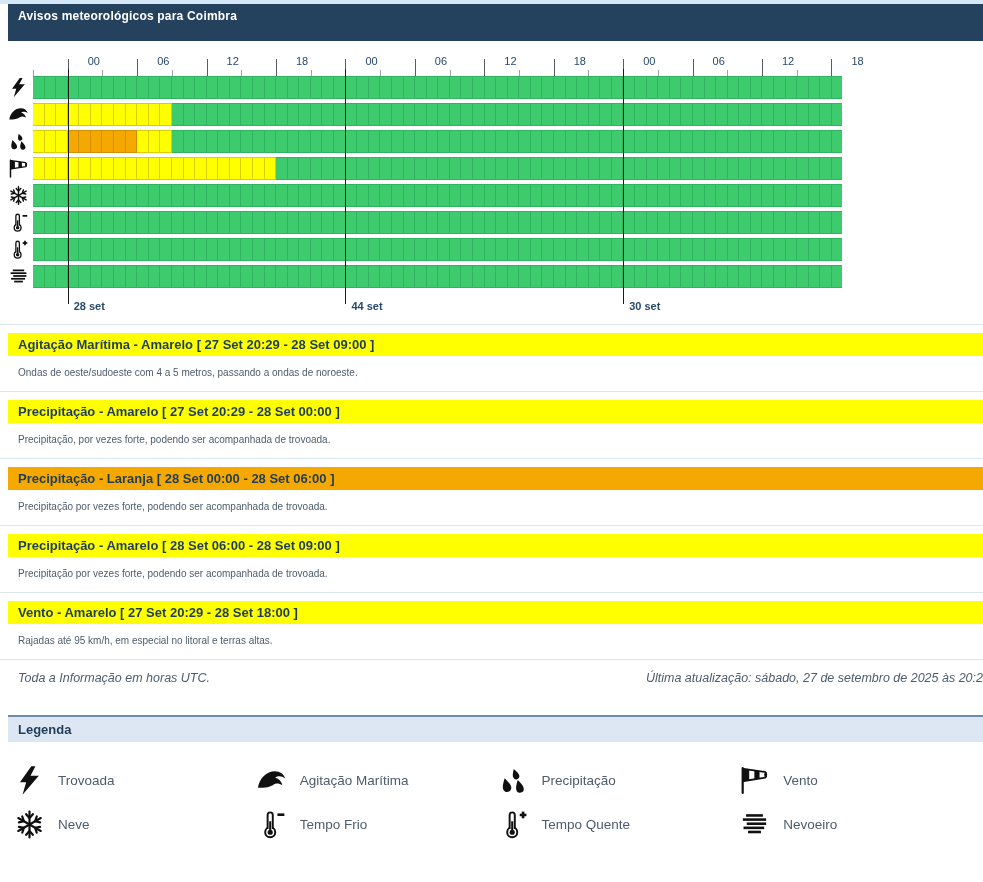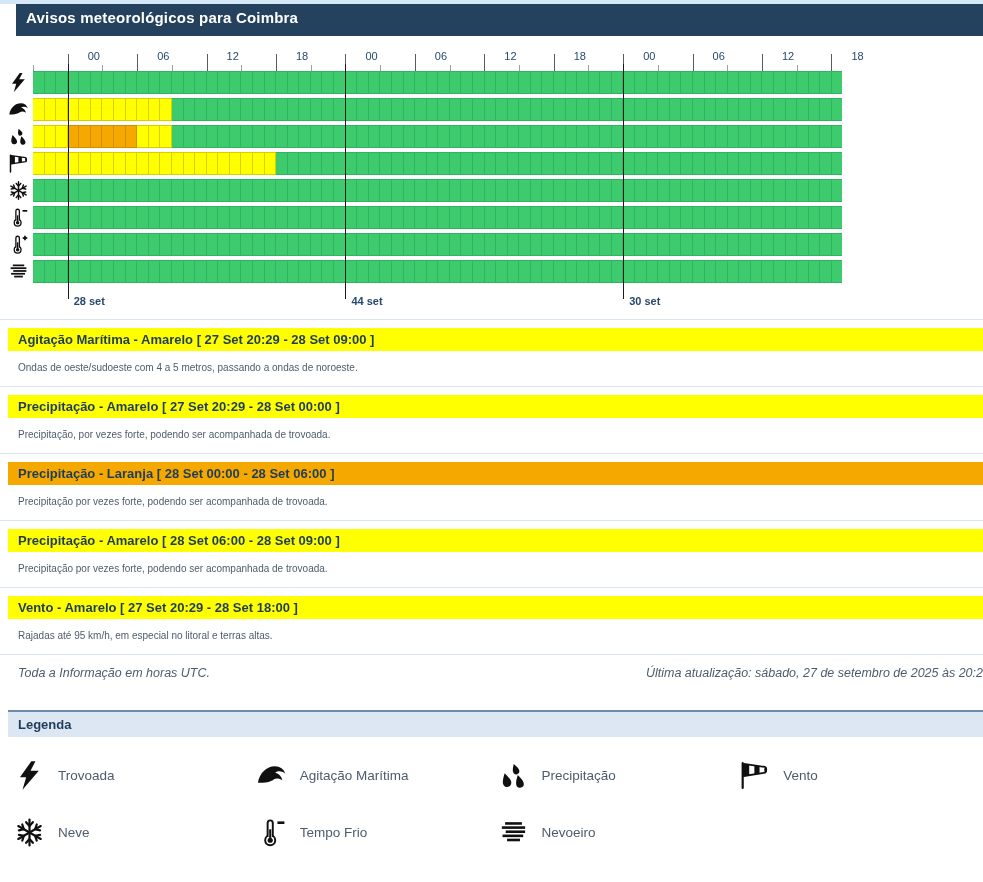--- a/index.html
+++ b/index.html
@@ -1,18 +1,18 @@
 <!DOCTYPE html>
 <html style="--green: #3ecb6e; --green-line: #2fb45f; --yellow: #ffff00; --yellow-line: #d8ce00; --orange: #f5a800; --orange-line: #d28f00;"><head>
 <meta charset="utf-8">
 <style>
   html,body{margin:0;padding:0;background:#fff}
   body{width:983px;min-height:882px;font-family:"Liberation Sans","DejaVu Sans",sans-serif;overflow:hidden;position:relative}
   .topstrip{height:4px;background:#d4e7f6}
-  .header-bar{margin-left:16px;background:#24425e;color:#fff;font-weight:bold;font-size:15px;padding:5px 10px 10px;letter-spacing:.2px}
+  .header-bar{margin-left:8px;background:#24425e;color:#fff;font-weight:bold;font-size:12px;padding:5px 10px 18px;letter-spacing:.2px}
 
   
   .chart{margin-top:16px}
   .axis-row,.plot-row,.dates-row{display:flex;margin-left:8px}
   .gutter{flex:0 0 25px;width:25px}
   .axis{position:relative;height:19px;width:810px}
   .axis-tick{position:absolute;bottom:0;width:1px;background:#9aa0a6}
   .axis-tick.major{height:17px;background:#565c63}
   .axis-tick.minor{height:6px}
   .axis-tick-label{position:absolute;top:-2px;font-size:11px;font-weight:normal;color:#27496c;padding-left:20px;white-space:nowrap}
@@ -38,21 +38,21 @@
   .band.orange{background:var(--orange)}
   .warning p{margin:11px 0 0 18px;font-size:10px;color:#4d5c6c}
 
   
   .footer{border-top:1px solid #dbe5ee;padding:11px 0 11px;display:flex;font-style:italic;font-size:12.5px;color:#4d5c6c}
   .footer .fleft{margin-left:18px}
   .footer .fright{margin-left:auto;white-space:nowrap}
 
   
   .legend-header{margin-left:8px;margin-top:19px;border-top:2px solid #6d8cab;background:#dde7f4;color:#1f3c59;font-weight:bold;font-size:13px;padding:5px 10px}
-  .legend-grid{display:grid;grid-template-columns:repeat(4,1fr);margin:16px 8px 0;row-gap:13px}
+  .legend-grid{display:grid;grid-template-columns:repeat(4,1fr);margin:16px 8px 0;row-gap:0}
   .legend-item{display:flex;align-items:center;gap:13px;height:44px;padding-left:6px}
   .licon svg{display:block}
   .llabel{font-size:13.5px;color:#4d5c6c}
 </style>
 </head>
 <body>
 
 <div class="topstrip"></div>
 <div class="header-bar">Avisos meteorológicos para Coimbra</div>
 
@@ -895,20 +895,35 @@
             <circle cx="11" cy="18" r="2" fill="#101010"></circle>
             <path d="M9 15.4 V4.6 a2 2 0 0 1 4 0 V15.4" fill="#fff" stroke="#101010" stroke-width="1.5" stroke-linejoin="round"></path>
             <line x1="11" y1="9.5" x2="11" y2="16.5" stroke="#101010" stroke-width="1.6"></line>
             <line x1="16.6" y1="4.4" x2="22" y2="4.4" stroke="#101010" stroke-width="2"></line>
           </g>
         </svg>
       </span>
     <span class="llabel">Tempo Frio</span>
   </div>
 
+  <div class="legend-item">
+    <span class="licon">
+        <svg width="31" height="31" viewBox="0 0 24 24">
+          <g>
+            <circle cx="11" cy="18" r="3.9" fill="none" stroke="#101010" stroke-width="1.5"></circle>
+            <circle cx="11" cy="18" r="2" fill="#101010"></circle>
+            <path d="M9 15.4 V4.6 a2 2 0 0 1 4 0 V15.4" fill="#fff" stroke="#101010" stroke-width="1.5" stroke-linejoin="round"></path>
+            <line x1="11" y1="9.5" x2="11" y2="16.5" stroke="#101010" stroke-width="1.6"></line>
+            <line x1="16.8" y1="4.6" x2="22" y2="4.6" stroke="#101010" stroke-width="2"></line>
+            <line x1="19.4" y1="2" x2="19.4" y2="7.2" stroke="#101010" stroke-width="2"></line>
+          </g>
+        </svg>
+      </span>
+    <span class="llabel">Tempo Quente</span>
+  </div>
 
   <div class="legend-item">
     <span class="licon">
         <svg width="31" height="31" viewBox="0 0 24 24">
           <g fill="#101010">
             <rect x="5.5" y="4" width="13" height="2"></rect>
             <rect x="3" y="7.2" width="18" height="2"></rect>
             <rect x="6" y="10.4" width="15" height="2"></rect>
             <rect x="3.5" y="13.6" width="16" height="2"></rect>
             <rect x="7" y="16.8" width="10" height="2"></rect>

